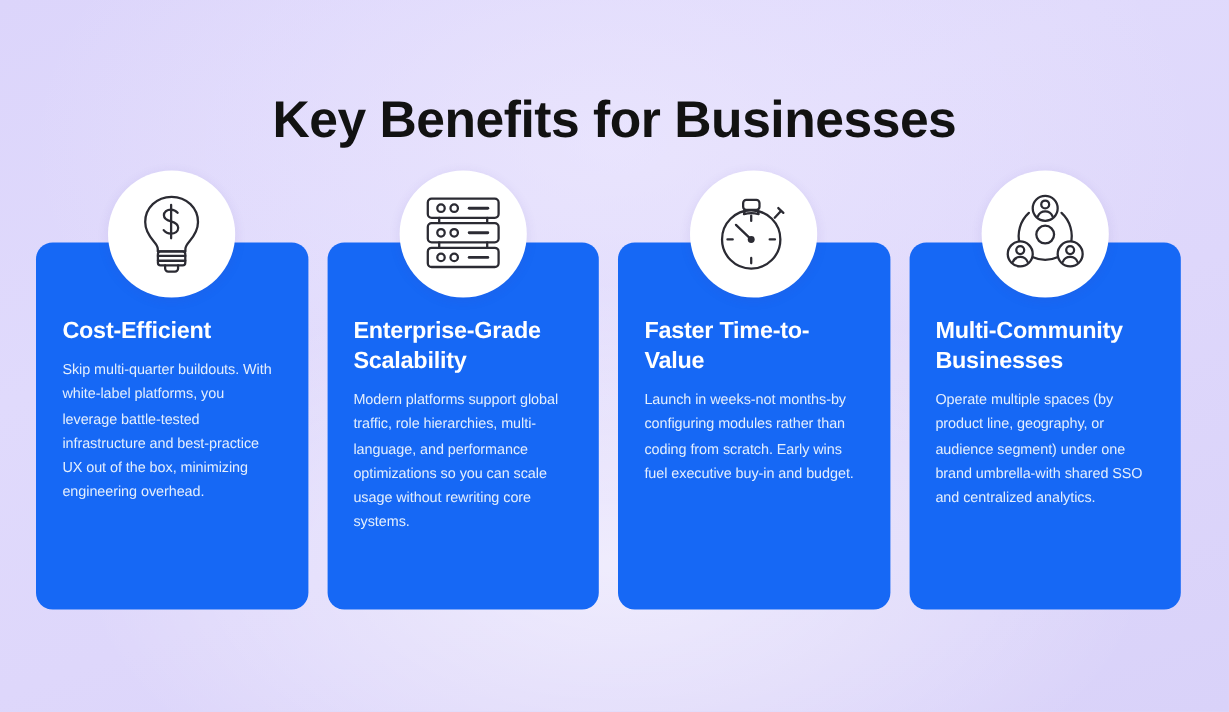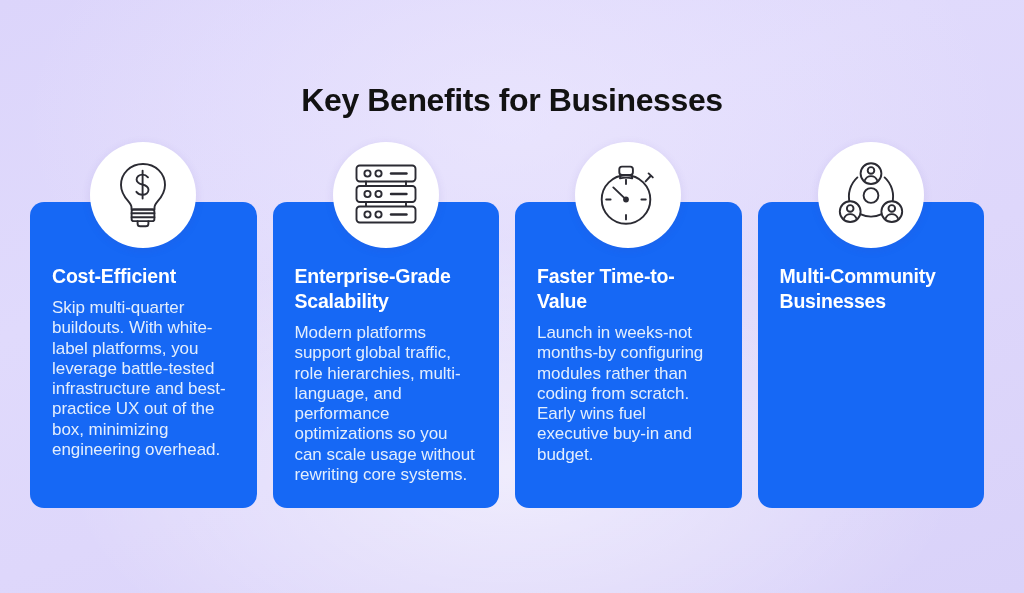--- a/index.html
+++ b/index.html
@@ -25,21 +25,21 @@
     overflow: hidden;
   }
 
   
   .page-title {
     position: absolute;
     left: 0;
     top: 78px;
     width: 1024px;
     text-align: center;
-    font-size: 32px;
+    font-size: 43px;
     font-weight: bold;
     letter-spacing: -0.4px;
     color: #121212;
     line-height: 44px;
   }
 
   
   .cards {
     position: absolute;
     left: 30px;
@@ -63,21 +63,21 @@
     color: #ffffff;
     font-size: 19.5px;
     font-weight: bold;
     line-height: 25px;
     letter-spacing: -0.2px;
     margin: 0 0 9px 0;
   }
 
   .card-body {
     color: #e3eefd;
-    font-size: 17px;
+    font-size: 12px;
     line-height: 20.3px;
     letter-spacing: -0.05px;
     margin: 0;
   }
 
   
   .icon-bubble {
     position: absolute;
     width: 106px;
     height: 106px;
@@ -177,16 +177,17 @@
           <path d="M29.9 20.2 a6.6 6.6 0 0 1 12.2 0"></path>
           <circle cx="15.2" cy="51.6" r="10.4" fill="#ffffff"></circle>
           <circle cx="15.2" cy="48.4" r="3.3"></circle>
           <path d="M9.1 58.2 a6.6 6.6 0 0 1 12.2 0"></path>
           <circle cx="56.8" cy="51.6" r="10.4" fill="#ffffff"></circle>
           <circle cx="56.8" cy="48.4" r="3.3"></circle>
           <path d="M50.7 58.2 a6.6 6.6 0 0 1 12.2 0"></path>
         </svg>
       </div>
       <div class="card-title">Multi-Community Businesses</div>
+      <div class="card-body">Operate multiple spaces (by product line, geography, or audience segment) under one brand umbrella-with shared SSO and centralized analytics.</div>
     </div>
 
   </div>
 </div>
 
 </body></html>

